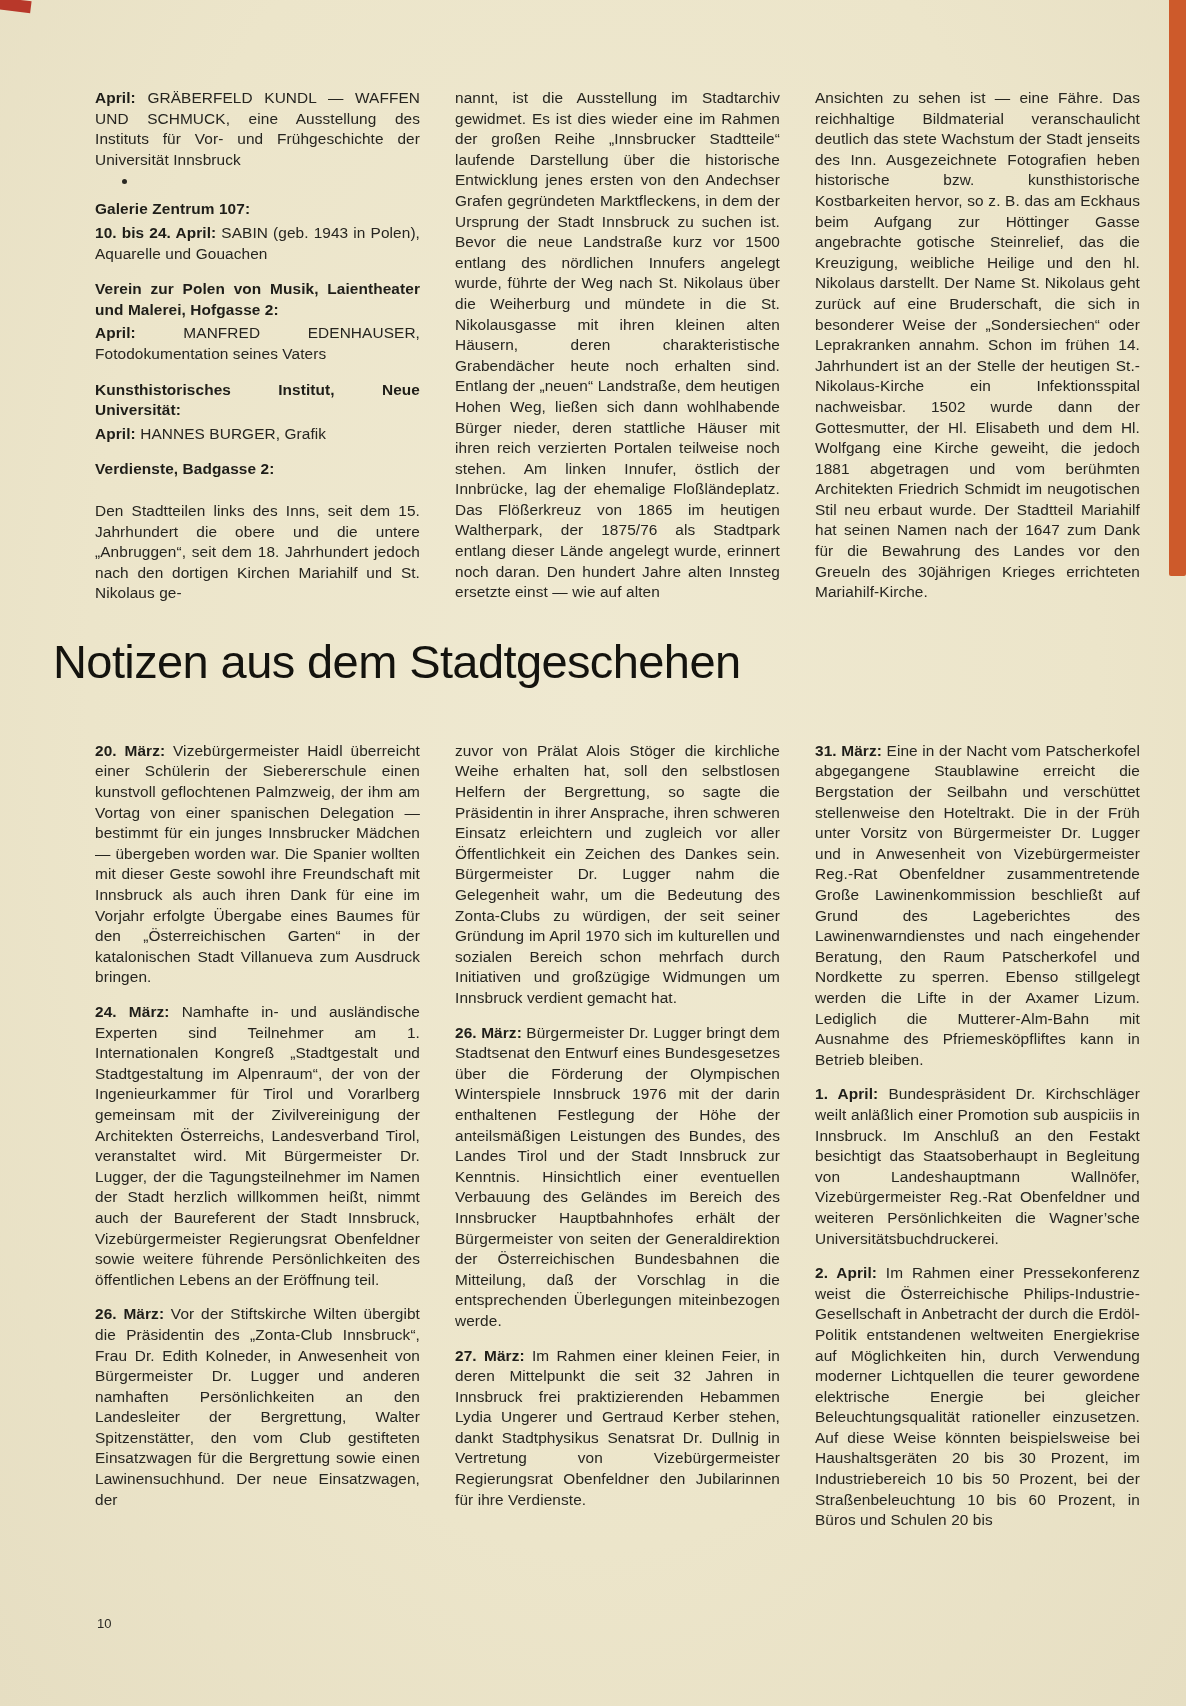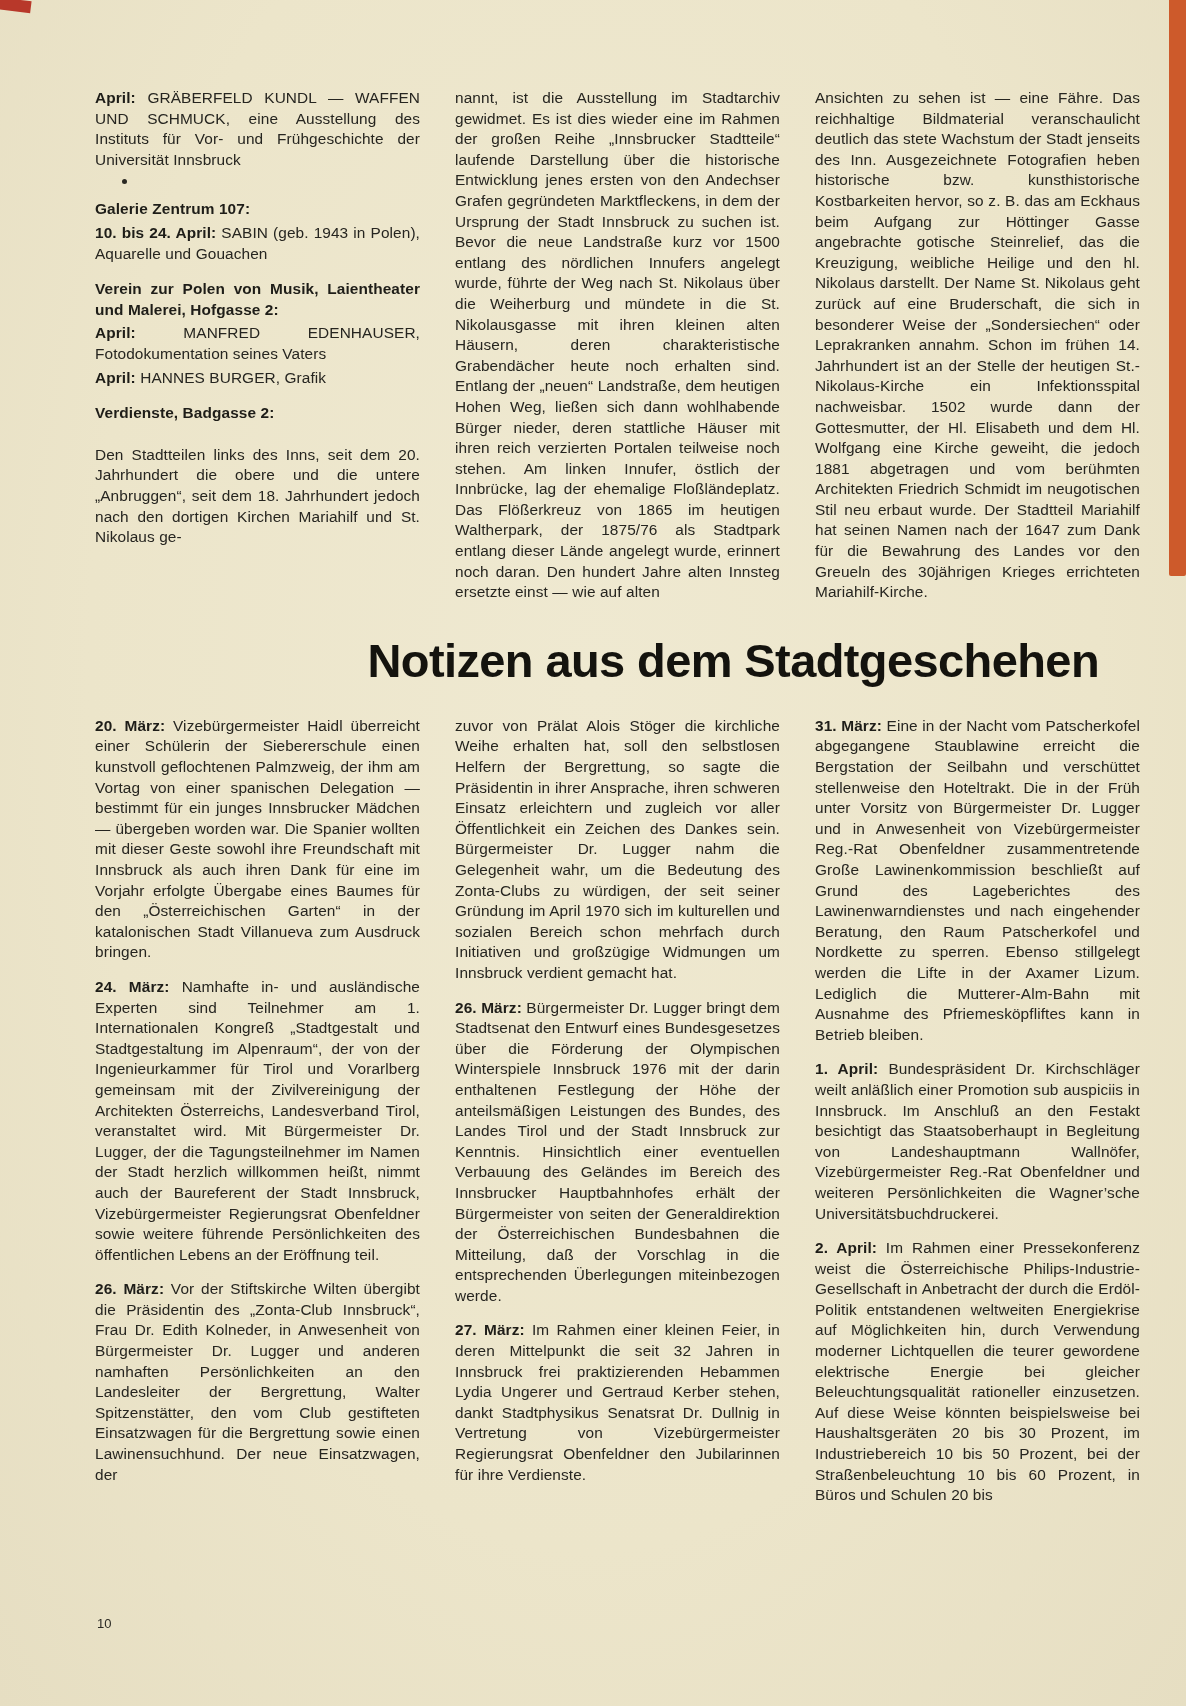--- a/index.html
+++ b/index.html
@@ -18,25 +18,25 @@
   .cols { display:flex; gap:35px; align-items:flex-start; }
   .col { width:325px; flex:0 0 325px; font-size:15.4px; line-height:20.6px; text-align:justify; letter-spacing:0.1px; }
   .col p { margin:0; }
   strong { font-weight:bold; color:#1e1d18; }
   .heading { font-weight:bold; color:#1e1d18; margin-top:15px !important; }
   .entry { margin-top:3px !important; }
   .block-first { margin-top:0 !important; }
   .freeform { margin-top:21px !important; }
   .ink-dot { width:5px; height:5px; background:#2a2923; border-radius:50%; margin:9px 0 1px 27px; }
   .headline {
-    margin:30px 0 28px;
+    margin:30px 0 52px;
     font-size:47px;
-    font-weight:bold;
+    font-weight:normal;
     color:#14130e;
-    text-align:right;
+    text-align:left;
     letter-spacing:-0.6px;
     transform:translateX(-42px);
     white-space:nowrap;
   }
   .news { margin-top:0; }
   .news + .news { margin-top:14px !important; }
   .page-number { position:absolute; left:97px; top:1616px; font-size:13px; color:#2a2923; }
   .edge-bar { position:absolute; right:0; top:0; width:17px; height:576px; background:#cd5a2b; border-radius:0 0 2px 2px; }
   .corner-mark { position:absolute; left:-7px; top:-1px; width:38px; height:12px; background:#b8382a; transform:rotate(7deg); }
 </style>
@@ -52,23 +52,24 @@
 
     <section class="cols">
 
       <div class="col">
         <p class="entry block-first"><strong>April:</strong> <span>GRÄBERFELD KUNDL — WAFFEN UND SCHMUCK, eine Ausstellung des Instituts für Vor- und Frühgeschichte der Universität Innsbruck</span></p>
         <div class="ink-dot"></div>
         <p class="heading">Galerie Zentrum 107:</p>
         <p class="entry"><strong>10. bis 24. April:</strong> <span>SABIN (geb. 1943 in Polen), Aquarelle und Gouachen</span></p>
         <p class="heading">Verein zur Polen von Musik, Laientheater und Malerei, Hofgasse 2:</p>
         <p class="entry"><strong>April:</strong> <span>MANFRED EDENHAUSER, Fotodokumentation seines Vaters</span></p>
+        <p class="heading">Kunsthistorisches Institut, Neue Universität:</p>
         <p class="entry"><strong>April:</strong> <span>HANNES BURGER, Grafik</span></p>
         <p class="heading">Verdienste, Badgasse 2:</p>
-        <p class="freeform">Den Stadtteilen links des Inns, seit dem 20. Jahrhundert die obere und die untere „Anbruggen“, seit dem 18. Jahrhundert jedoch nach den dortigen Kirchen Mariahilf und St. Nikolaus ge-</p>
+        <p class="freeform">Den Stadtteilen links des Inns, seit dem 15. Jahrhundert die obere und die untere „Anbruggen“, seit dem 18. Jahrhundert jedoch nach den dortigen Kirchen Mariahilf und St. Nikolaus ge-</p>
       </div>
 
       <div class="col">
         <p class="block-first">nannt, ist die Ausstellung im Stadtarchiv gewidmet. Es ist dies wieder eine im Rahmen der großen Reihe „Innsbrucker Stadtteile“ laufende Darstellung über die historische Entwicklung jenes ersten von den Andechser Grafen gegründeten Marktfleckens, in dem der Ursprung der Stadt Innsbruck zu suchen ist. Bevor die neue Landstraße kurz vor 1500 entlang des nördlichen Innufers angelegt wurde, führte der Weg nach St. Nikolaus über die Weiherburg und mündete in die St. Nikolausgasse mit ihren kleinen alten Häusern, deren charakteristische Grabendächer heute noch erhalten sind. Entlang der „neuen“ Landstraße, dem heutigen Hohen Weg, ließen sich dann wohlhabende Bürger nieder, deren stattliche Häuser mit ihren reich verzierten Portalen teilweise noch stehen. Am linken Innufer, östlich der Innbrücke, lag der ehemalige Floßländeplatz. Das Flößerkreuz von 1865 im heutigen Waltherpark, der 1875/76 als Stadtpark entlang dieser Lände angelegt wurde, erinnert noch daran. Den hundert Jahre alten Innsteg ersetzte einst — wie auf alten</p>
       </div>
 
       <div class="col">
         <p class="block-first">Ansichten zu sehen ist — eine Fähre. Das reichhaltige Bildmaterial veranschaulicht deutlich das stete Wachstum der Stadt jenseits des Inn. Ausgezeichnete Fotografien heben historische bzw. kunsthistorische Kostbarkeiten hervor, so z. B. das am Eckhaus beim Aufgang zur Höttinger Gasse angebrachte gotische Steinrelief, das die Kreuzigung, weibliche Heilige und den hl. Nikolaus darstellt. Der Name St. Nikolaus geht zurück auf eine Bruderschaft, die sich in besonderer Weise der „Sondersiechen“ oder Leprakranken annahm. Schon im frühen 14. Jahrhundert ist an der Stelle der heutigen St.-Nikolaus-Kirche ein Infektionsspital nachweisbar. 1502 wurde dann der Gottesmutter, der Hl. Elisabeth und dem Hl. Wolfgang eine Kirche geweiht, die jedoch 1881 abgetragen und vom berühmten Architekten Friedrich Schmidt im neugotischen Stil neu erbaut wurde. Der Stadtteil Mariahilf hat seinen Namen nach der 1647 zum Dank für die Bewahrung des Landes vor den Greueln des 30jährigen Krieges errichteten Mariahilf-Kirche.</p>
       </div>
 

